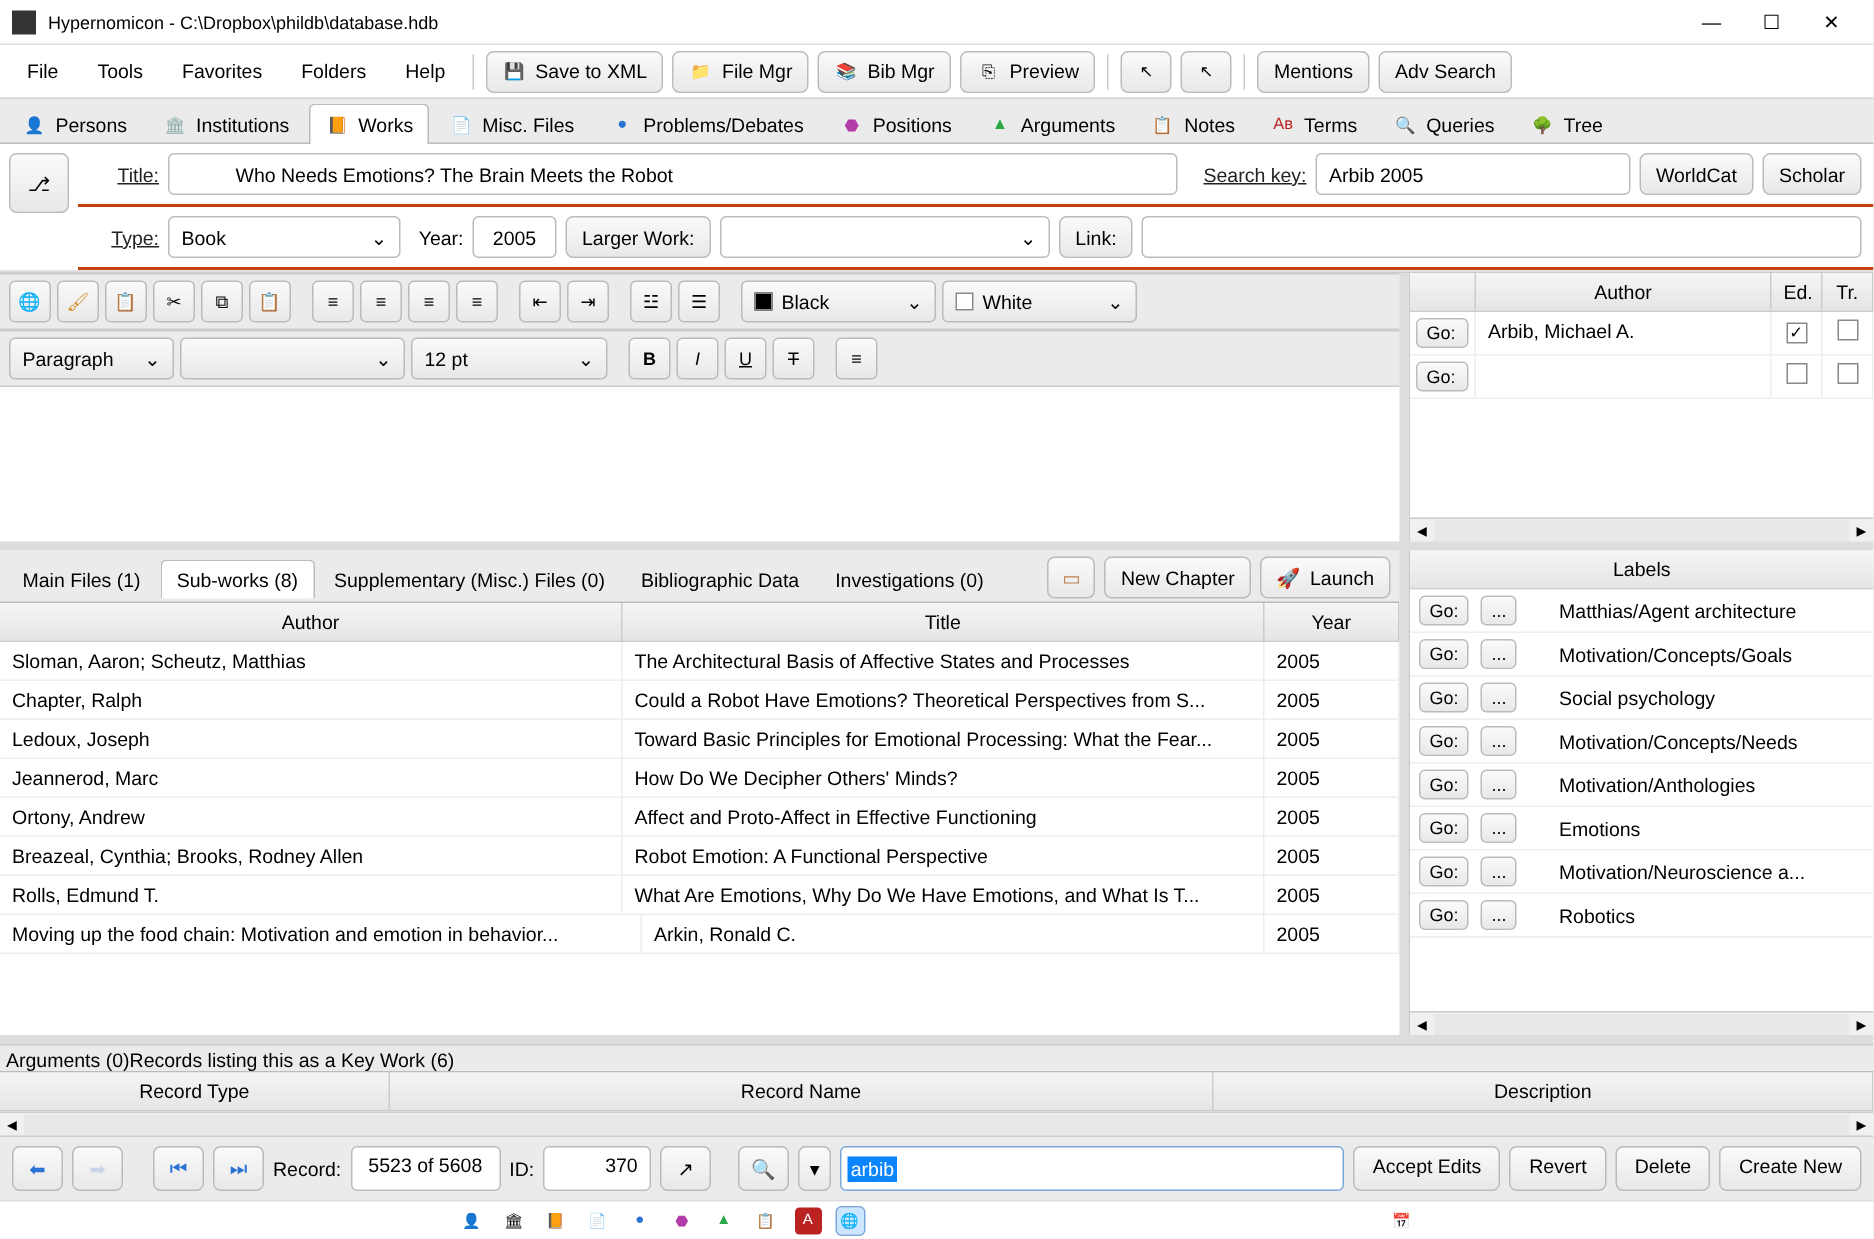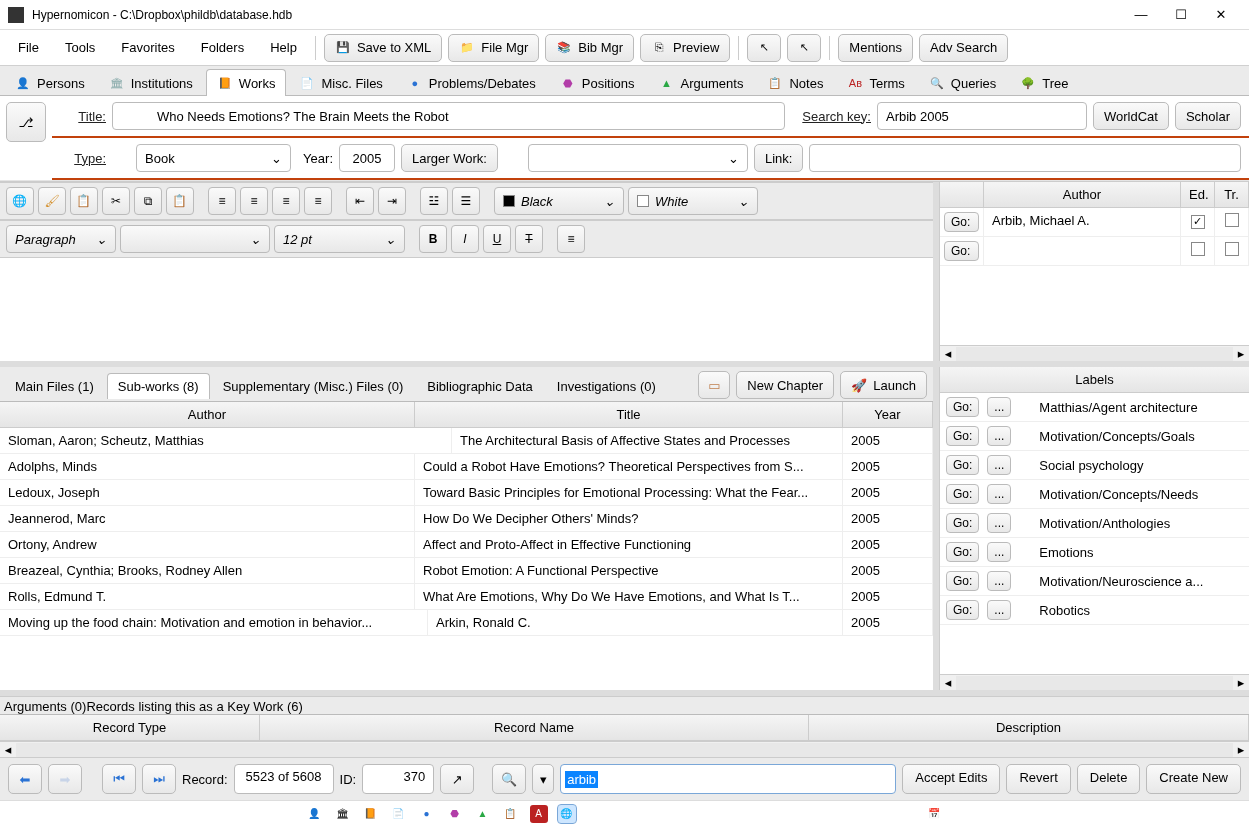--- a/index.html
+++ b/index.html
@@ -12,26 +12,26 @@
 .menubar .menu-item { padding: 4px 10px; cursor: pointer; border-radius: 4px; }
 .menubar .tbtn { background: linear-gradient(#fafafa,#e8e8e8); border: 1px solid #bbb; border-radius: 5px; padding: 4px 10px; display: flex; align-items: center; gap: 6px; cursor: pointer; height: 28px; }
 .menubar .sep { width: 1px; height: 24px; background: #ccc; margin: 0 2px; }
 .icon-box { width: 16px; height: 16px; display: inline-flex; align-items: center; justify-content: center; font-size: 11px; }
 .tabstrip { background: #ebebeb; height: 30px; display: flex; align-items: flex-end; padding: 0 4px; border-bottom: 1px solid #bbb; }
 .tabstrip .tab { padding: 5px 10px; display: flex; align-items: center; gap: 6px; cursor: pointer; border: 1px solid transparent; border-bottom: none; border-radius: 4px 4px 0 0; margin-right: 2px; position: relative; top: 1px; }
 .tabstrip .tab.active { background: #fff; border-color: #bbb; }
 .form-row { display: flex; align-items: center; padding: 6px 8px; gap: 6px; background: #fff; border-bottom: 2px solid #c2410c; }
 .form-label { min-width: 46px; text-align: right; color: #222; text-decoration: underline; }
 .input { background: #fff; border: 1px solid #bbb; border-radius: 4px; padding: 4px 8px; height: 28px; }
-.input-select { display:flex; align-items:center; justify-content:space-between;margin-left:24px; }
+.input-select { display:flex; align-items:center; justify-content:space-between; }
 .tree-btn { width: 40px; height: 40px; background: linear-gradient(#fafafa,#e8e8e8); border: 1px solid #bbb; border-radius: 5px; margin: 6px; display:flex; align-items:center; justify-content:center; cursor:pointer; }
 .row2-btn { background: linear-gradient(#fafafa,#e8e8e8); border: 1px solid #bbb; border-radius: 5px; padding: 4px 10px; height: 28px; cursor: pointer; display:flex; align-items:center; }
 .editor-toolbar { background: #ebebeb; border-top: 1px solid #ccc; border-bottom: 1px solid #ccc; padding: 4px 6px; display: flex; gap: 4px; align-items: center; flex-wrap: wrap; }
 .editor-toolbar .ebtn { width: 28px; height: 28px; background: linear-gradient(#fafafa,#e8e8e8); border: 1px solid #bbb; border-radius: 4px; display:flex; align-items:center; justify-content:center; cursor:pointer; font-size:12px; }
-.editor-toolbar .esel { height: 28px; background: linear-gradient(#fafafa,#e8e8e8); border: 1px solid #bbb; border-radius: 4px; padding: 0 8px; display:flex; align-items:center; gap:6px; cursor:pointer;font-style:italic; }
+.editor-toolbar .esel { height: 28px; background: linear-gradient(#fafafa,#e8e8e8); border: 1px solid #bbb; border-radius: 4px; padding: 0 8px; display:flex; align-items:center; gap:6px; cursor:pointer; }
 .editor-area { background: #fff; flex: 1; min-height: 70px; }
 .splitter-h { height: 6px; background: #ddd; cursor: row-resize; }
 .splitter-v { width: 6px; background: #ddd; cursor: col-resize; }
 .mid-row { display: flex; flex: 1; min-height: 0; }
 .mid-left { flex: 1; display: flex; flex-direction: column; min-width: 0; }
 .mid-right { width: 310px; display: flex; flex-direction: column; border-left: 1px solid #ccc; }
 .author-table { flex: 1; background: #fff; overflow: auto; }
 .table-header { display: flex; background: linear-gradient(#f5f5f5,#e5e5e5); border-bottom: 1px solid #ccc; }
 .th { padding: 5px 8px; border-right: 1px solid #ccc; text-align: center; font-weight: normal; }
 .table-row { display: flex; border-bottom: 1px solid #eee; }
@@ -300,26 +300,26 @@
           <span>Launch</span>
         </div>
     </div>
     <div class="table-header">
       <div class="th" style="width:415px">Author</div>
       <div class="th" style="flex:1">Title</div>
       <div class="th" style="width:90px">Year</div>
     </div>
     <div class="subworks-table" id="subworks-body">
         <div class="table-row">
-          <div class="td" style="width:452px">Sloman, Aaron; Scheutz, Matthias</div>
+          <div class="td" style="width:415px">Sloman, Aaron; Scheutz, Matthias</div>
           <div class="td" style="flex:1">The Architectural Basis of Affective States and Processes</div>
           <div class="td" style="width:90px">2005</div>
         </div>
         <div class="table-row">
-          <div class="td" style="width:415px">Adolphs, Minds</div>
+          <div class="td" style="width:415px">Chapter, Ralph</div>
           <div class="td" style="flex:1">Could a Robot Have Emotions? Theoretical Perspectives from S...</div>
           <div class="td" style="width:90px">2005</div>
         </div>
         <div class="table-row">
           <div class="td" style="width:415px">Ledoux, Joseph</div>
           <div class="td" style="flex:1">Toward Basic Principles for Emotional Processing: What the Fear...</div>
           <div class="td" style="width:90px">2005</div>
         </div>
         <div class="table-row">
           <div class="td" style="width:415px">Jeannerod, Marc</div>

